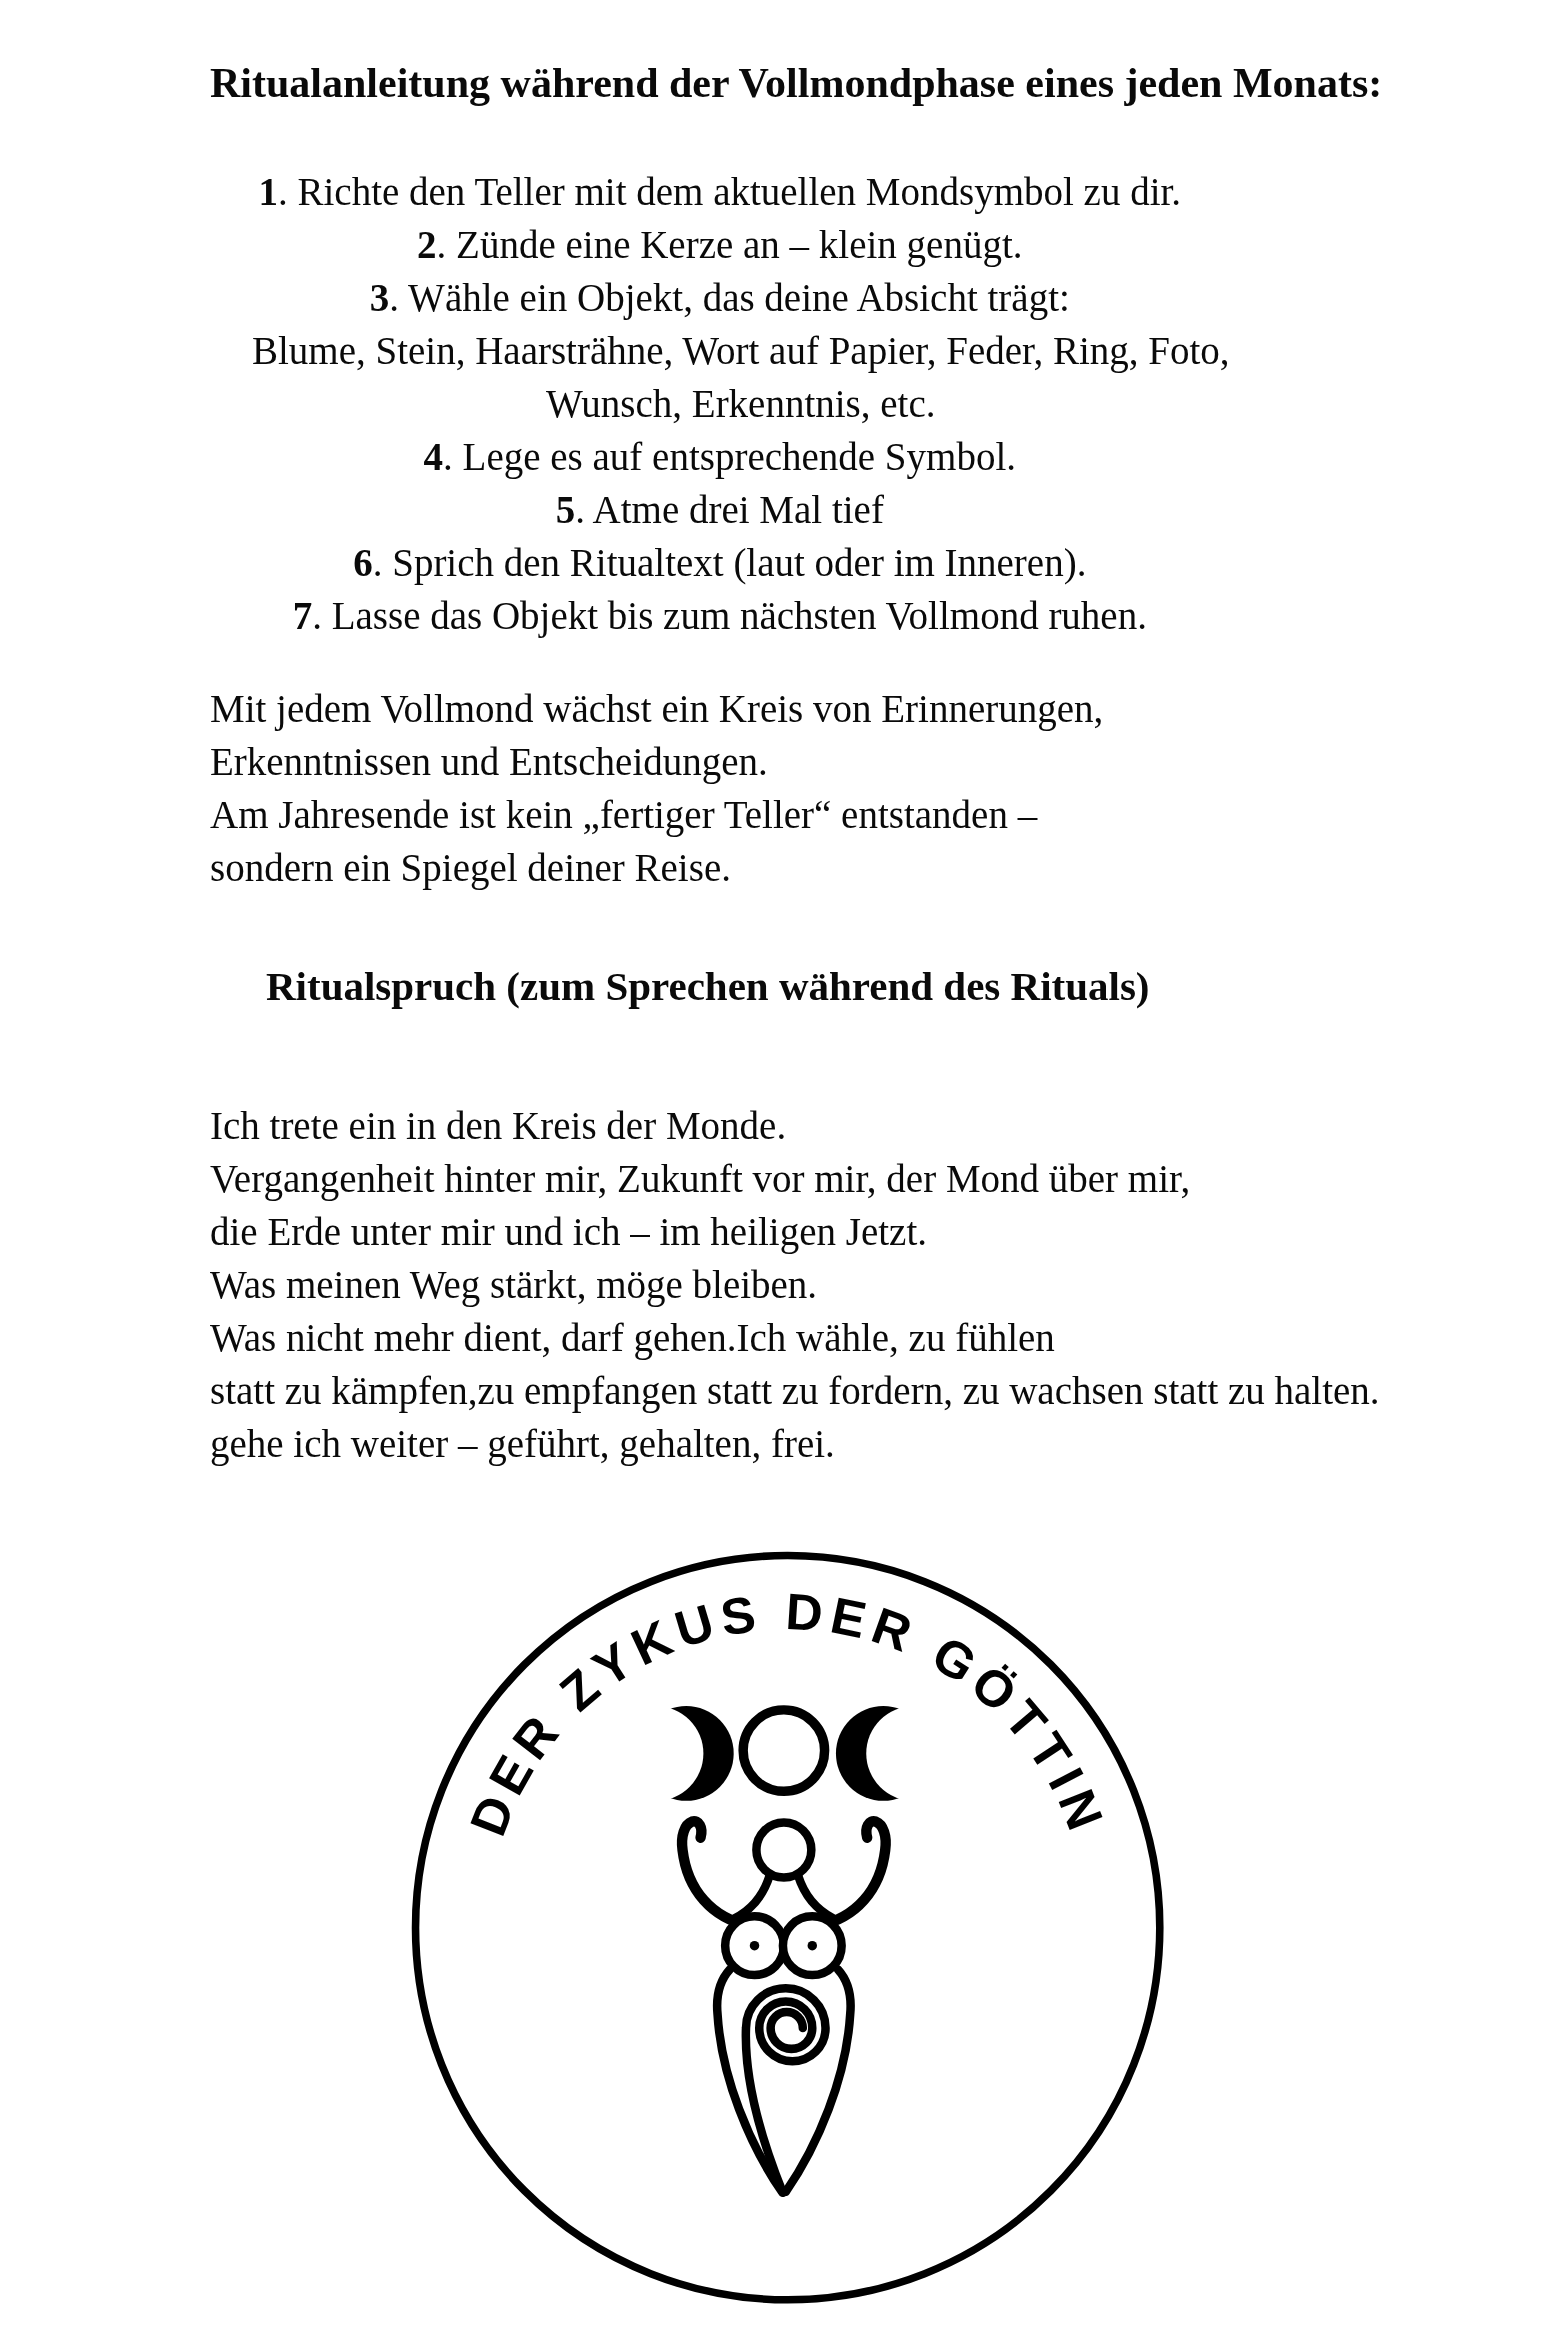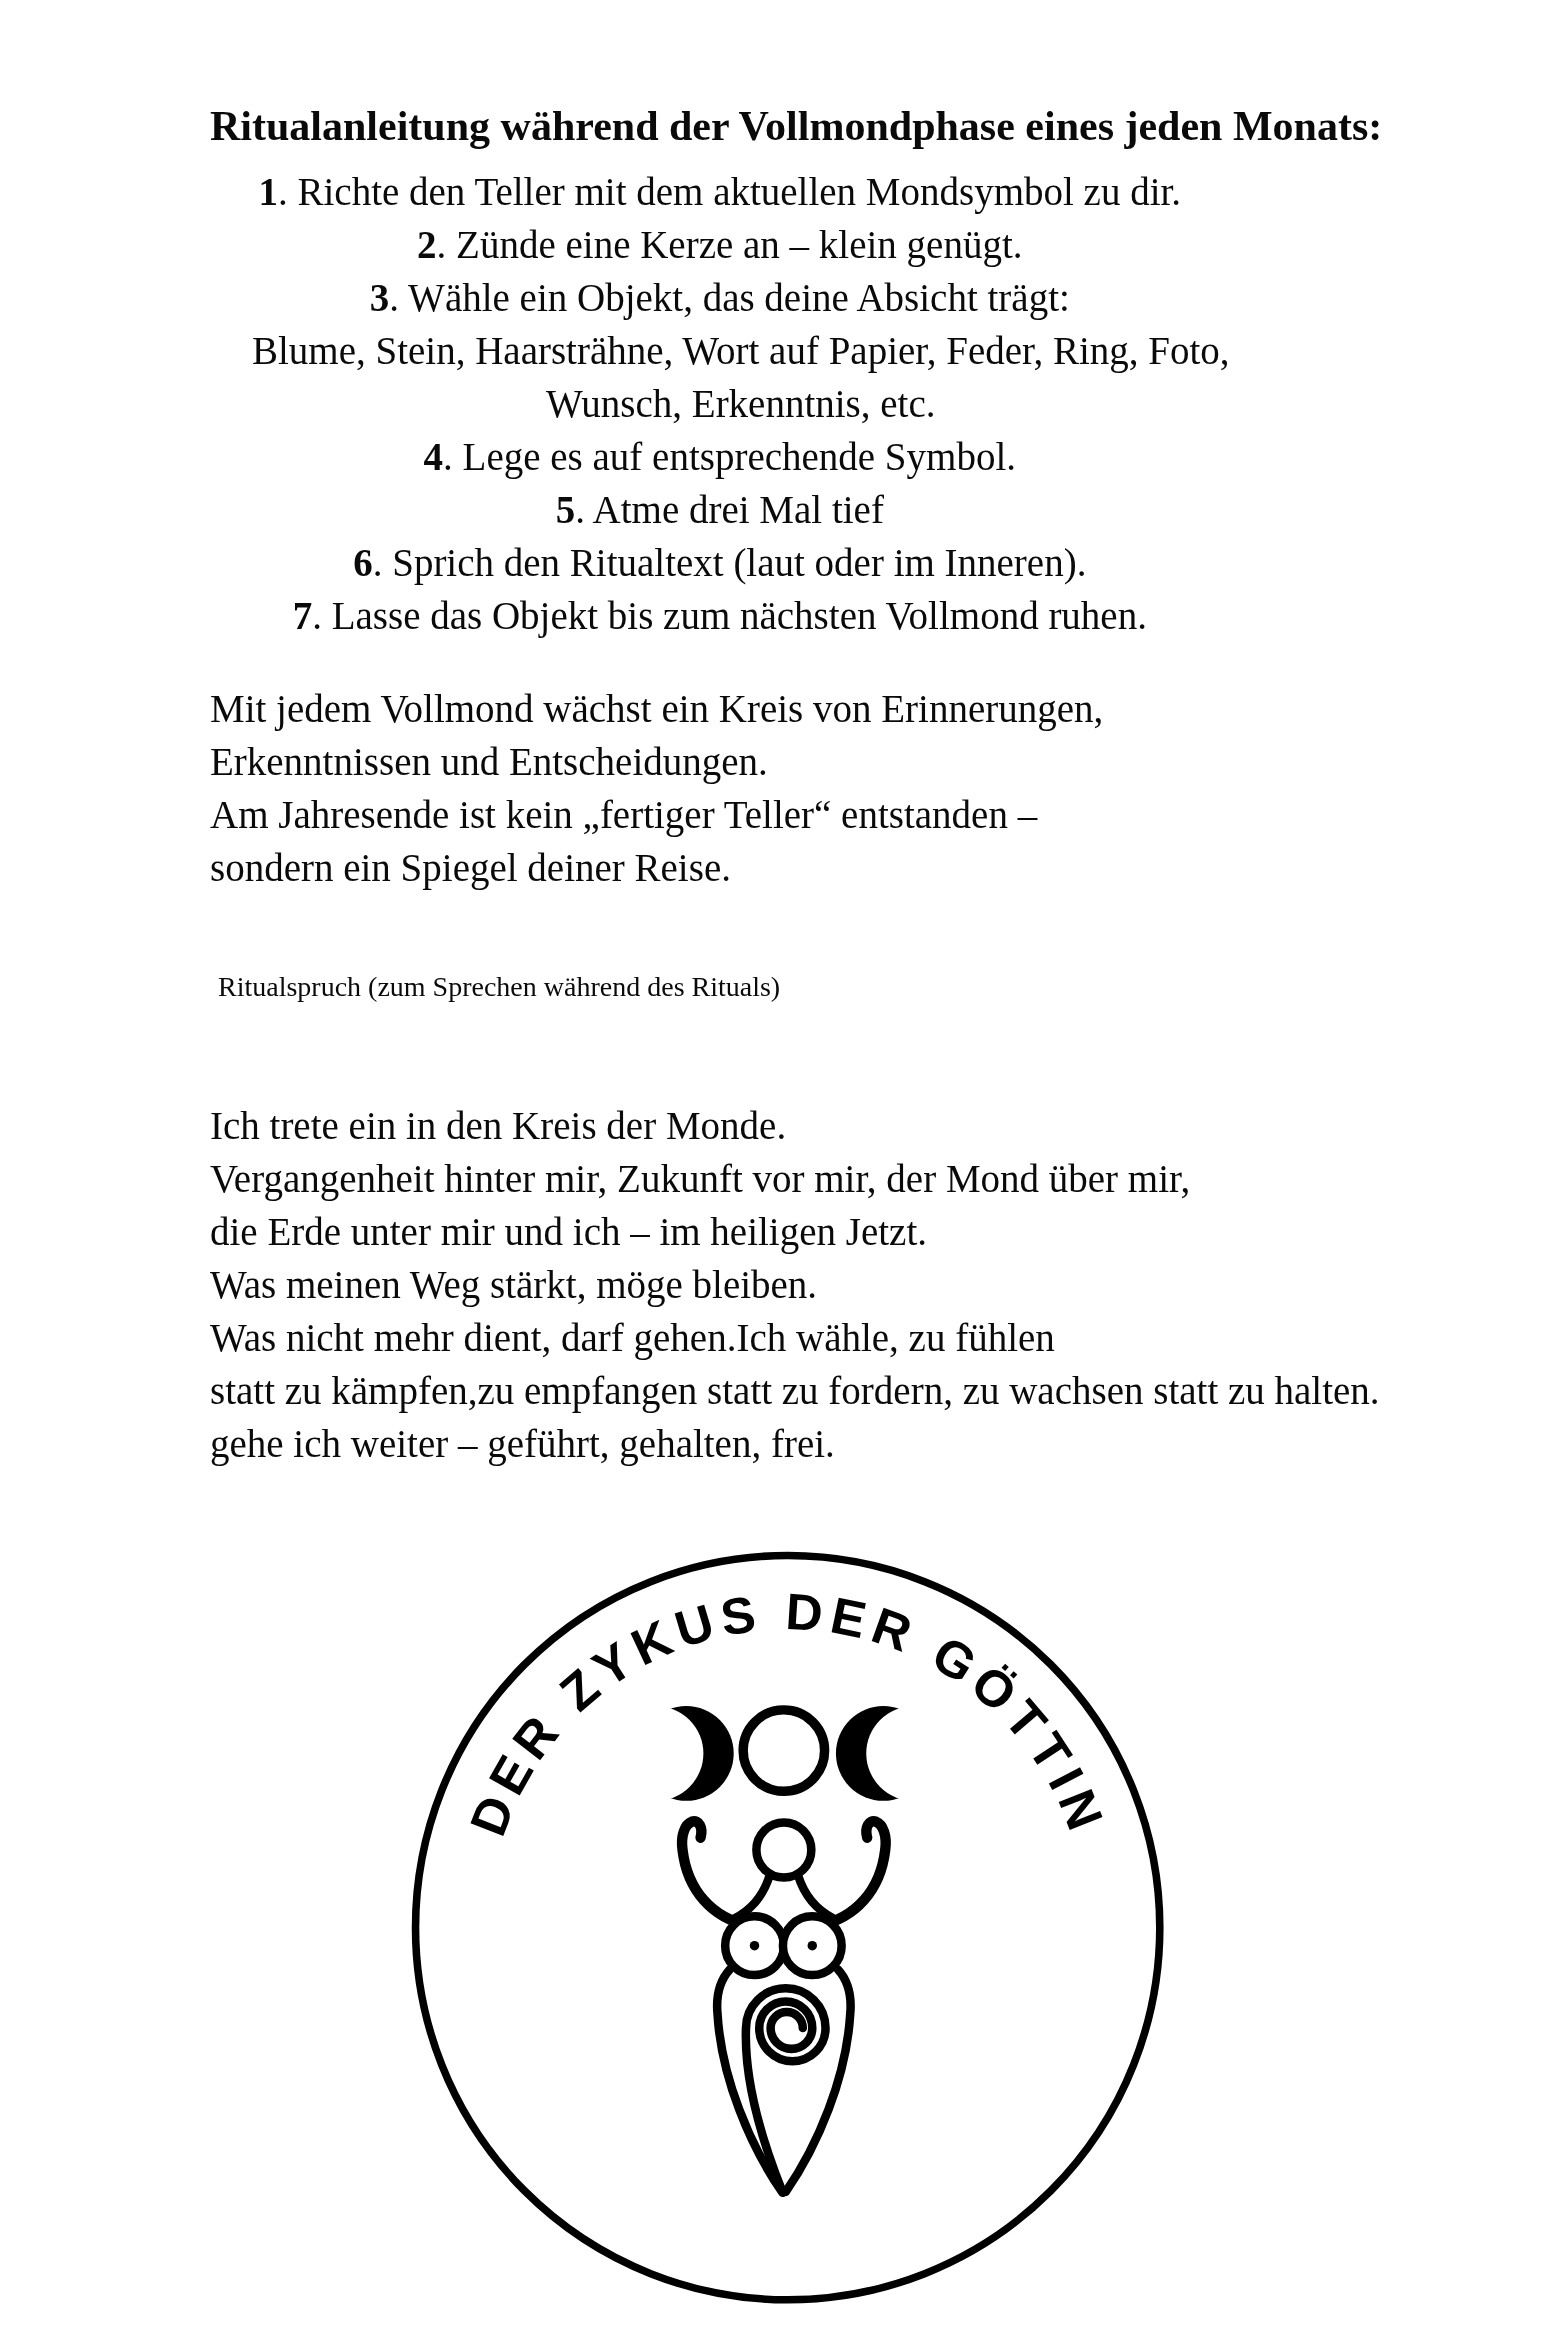--- a/index.html
+++ b/index.html
@@ -5,22 +5,22 @@
   html,body{margin:0;padding:0;background:#888;}
   .page{
     position:relative; width:1564px; height:2347px;
     background:#ffffff; color:#0a0a0a; overflow:hidden;
     font-family:"Liberation Serif", serif;
   }
   .block{position:absolute; left:210px;}
   .line{font-size:39px; line-height:53px; white-space:nowrap; height:53px;}
   .stepnum{font-weight:bold;}
   .cont{padding-left:42px;}
-  .doc-title{font-size:42px; font-weight:bold; line-height:53px; white-space:nowrap;margin-top:43px;}
-  .doc-subtitle{font-size:28px; font-weight:normal; line-height:53px; white-space:nowrap;}
+  .doc-title{font-size:42px; font-weight:bold; line-height:53px; white-space:nowrap;}
+  .doc-subtitle{font-size:41px; font-weight:bold; line-height:53px; white-space:nowrap;margin-left:48px;}
   #logo-wrap{position:absolute; left:407px; top:1547px; width:767px; height:767px;}
   svg text{font-family:"Liberation Sans", sans-serif;}
 </style>
 </head>
 <body>
 
 <div class="page">
 
   <div class="block doc-title" style="top:57px;">Ritualanleitung während der Vollmondphase eines jeden Monats:</div>
 

